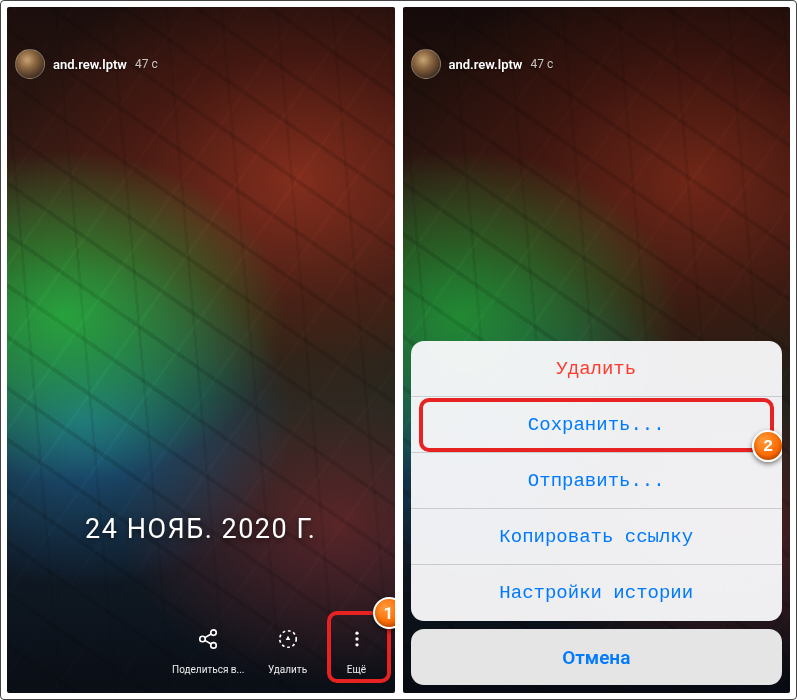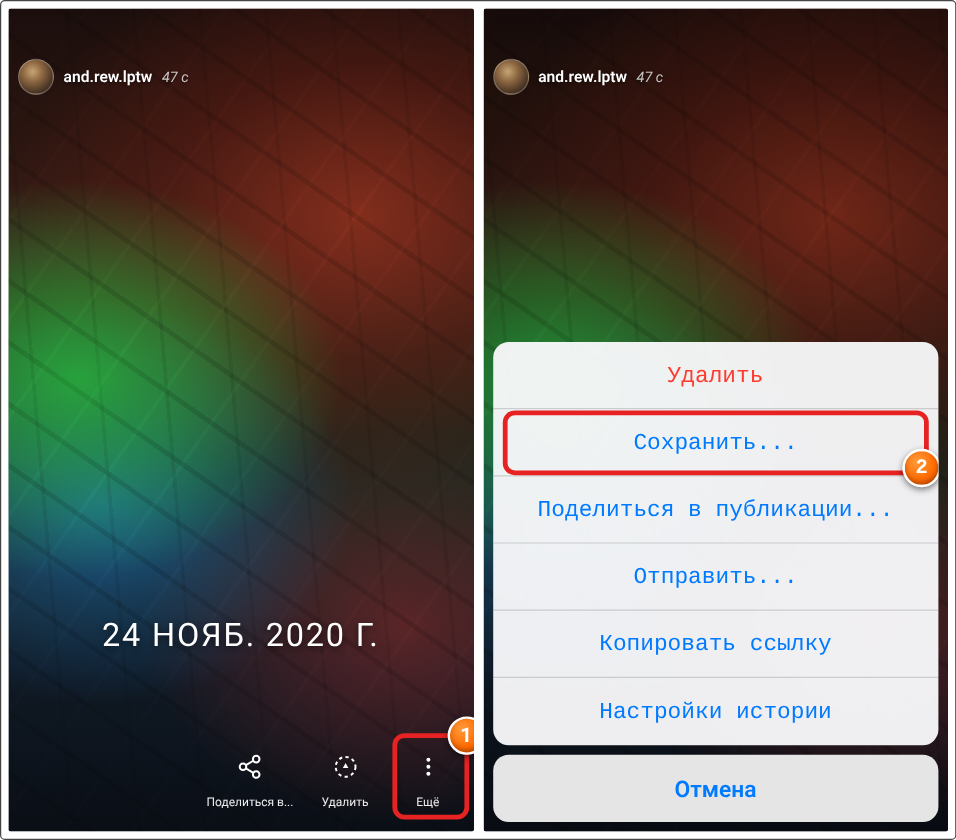--- a/index.html
+++ b/index.html
@@ -66,21 +66,20 @@
     .username {
       color: #fff;
       font-size: 13px;
       font-weight: 600;
       text-shadow: 0 1px 2px rgba(0,0,0,0.5);
     }
     .timestamp {
       color: rgba(255,255,255,0.75);
       font-size: 12px;
       text-shadow: 0 1px 2px rgba(0,0,0,0.5);
-      font-style: italic;
     }
     .date-stamp {
       position: absolute;
       bottom: 148px;
       left: 50%;
       transform: translateX(-50%);
       color: #fff;
       font-size: 27px;
       font-weight: 400;
       letter-spacing: 1.5px;
@@ -277,23 +276,20 @@
         </div>
         <div class="sheet-item-wrap">
           <div class="sheet-item">
             <span>Сохранить...</span>
           </div>
           <div class="highlight-box-2">
             <div class="marker marker-2">2</div>
           </div>
         </div>
         <div class="sheet-item">
-          <span>Поделиться в публикации...</span>
-        </div>
-        <div class="sheet-item">
           <span>Отправить...</span>
         </div>
         <div class="sheet-item">
           <span>Копировать ссылку</span>
         </div>
         <div class="sheet-item">
           <span>Настройки истории</span>
         </div>
       </div>
       <div class="cancel-btn">

